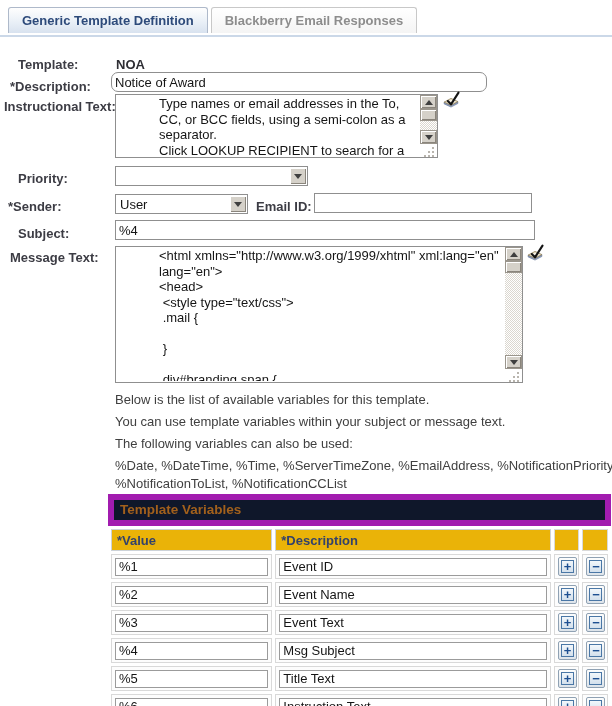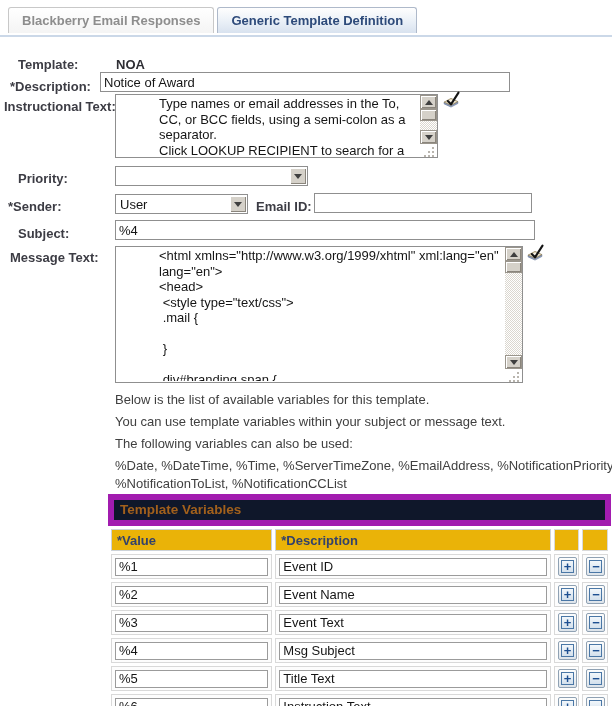--- a/index.html
+++ b/index.html
@@ -76,30 +76,30 @@
   .pmglyph{display:block;width:13px;height:13px;line-height:11px;text-align:center;
        border:1px solid #4a77a6;background:linear-gradient(180deg,#f2f7fb,#d3e0ec);
        color:#1d4f91;font-size:13px;font-weight:bold;box-sizing:border-box;}
 </style>
 </head>
 <body>
 
 <div class="page">
 
   <div class="tabbar">
+    <div class="tab active">Generic Template Definition</div>
     <div class="tab inactive">Blackberry Email Responses</div>
-    <div class="tab active">Generic Template Definition</div>
   </div>
   <div class="tabrule"></div>
 
   <div class="lbl" style="left:18px;top:57px;">Template:</div>
   <div class="pval" style="left:116px;top:57px;">NOA</div>
 
   <div class="lbl" style="left:10px;top:79px;">*Description:</div>
-  <input class="inp" style="left: 100px; top: 72px; width: 410px;" value="Notice of Award">
+  <input class="inp" style="left: 111px; top: 72px; width: 376px; border-radius: 7px;" value="Notice of Award">
 
   <div class="lbl" style="left:4px;top:99px;">Instructional Text:</div>
   <div class="ta" style="left:115px;top:94px;width:323px;height:64px;">
     <div class="ta-content">Type names or email addresses in the To, CC, or BCC fields, using a semi-colon as a separator.
 Click LOOKUP RECIPIENT to search for a name.  Click DELIVERY OPTIONS to view or change the method of delivery.</div>
     <div class="sbar" style="height:49px;">
       <div class="sbtn">
           <span class="tri-up"></span>
         </div>
       <div class="sthumb"></div>

